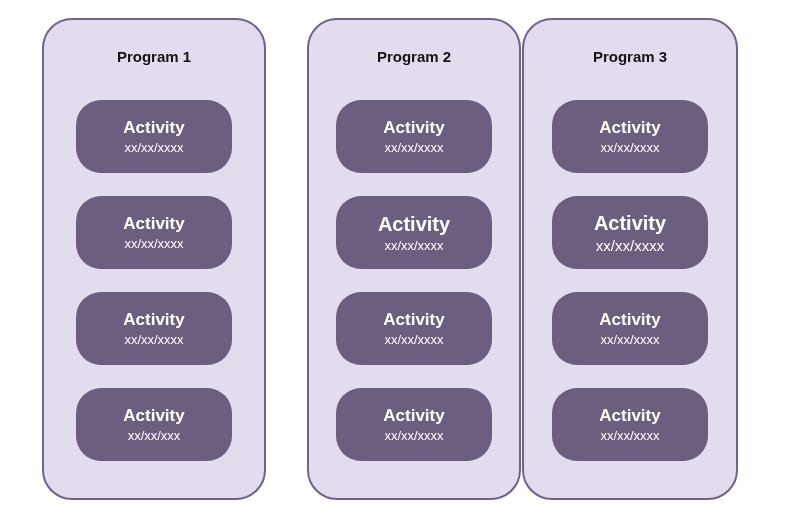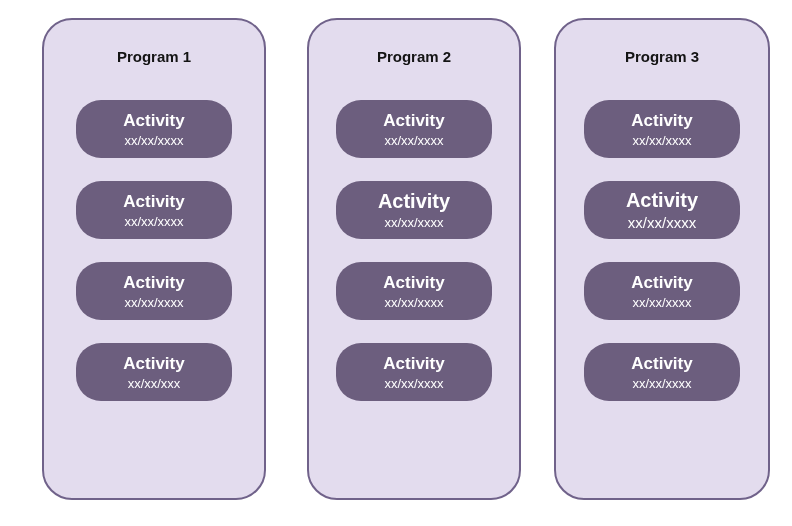--- a/index.html
+++ b/index.html
@@ -17,38 +17,38 @@
     box-sizing: border-box;
     background: var(--container-fill, #e3dcee);
     border: 2px solid var(--container-border, #70628a);
     border-radius: 30px;
     display: flex;
     flex-direction: column;
     align-items: center;
   }
   .program.p1 { left: 42px;  width: 224px; }
   .program.p2 { left: 307px; width: 214px; }
-  .program.p3 { left: 554px; width: 216px; }
+  .program.p3 { left: 522px; width: 216px; }
   .program-title {
     margin-top: 24px;
     font-size: 15px;
     font-weight: 700;
     color: var(--title-color, #141414);
     line-height: 26px;
     white-space: nowrap;
   }
   .activities {
     margin-top: 30px;
     display: flex;
     flex-direction: column;
     gap: 23px;
   }
   .activity {
     width: 156px;
-    height: 58px;
+    height: 73px;
     background: var(--activity-fill, #6c5e7e);
     border-radius: 25px;
     color: var(--activity-text-color, #ffffff);
     display: flex;
     flex-direction: column;
     align-items: center;
     justify-content: center;
     text-align: center;
   }
   .activity-label { font-size: 17px; font-weight: 700; line-height: 21px; }

